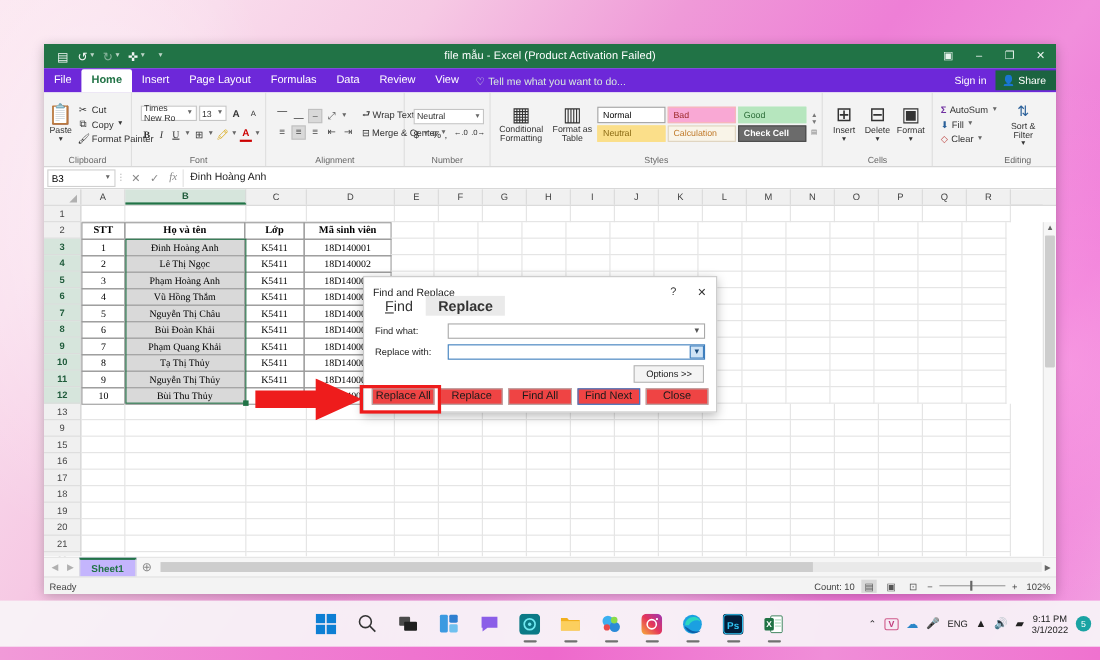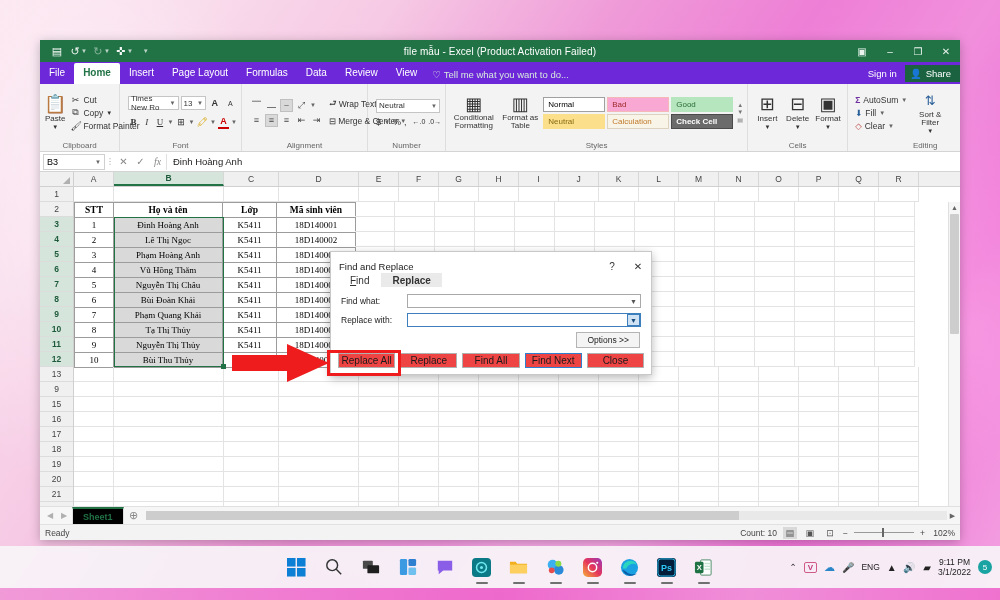--- a/index.html
+++ b/index.html
@@ -118,21 +118,21 @@
   .sel-range:after{ content:""; position:absolute; right:-3px; bottom:-3px; width:5px; height:5px; background:#217346;}
 
   
   .vscroll{ position:absolute; right:0; top:15px; bottom:0; width:12px; background:#f6f6f6; border-left:1px solid #e0e0e0; display:flex; flex-direction:column; align-items:center;}
   .vthumb{ width:9px; background:#cdcdcd; border-radius:1px; margin-top:1px;}
   .sb-arrow{ font-size:7px; color:#666; height:11px; display:flex; align-items:center; justify-content:center;}
 
   
   .sheetbar{ height:18px; background:#f6f6f6; border-top:1px solid #e0e0e0; display:flex; align-items:center; padding-left:4px; gap:2px;}
   .nav-a{ font-size:8px; color:#b0b0b0; width:12px; text-align:center;}
-  .sheet-tab{ font-size:9px; font-weight:700; color:#217346; padding:2px 10px 1px; background:#000000; border-top:2px solid #217346; border-left:1px solid #e0e0e0; border-right:1px solid #e0e0e0; line-height:13px;}
+  .sheet-tab{ font-size:9px; font-weight:700; color:#217346; padding:2px 10px 1px; background:#c4b5fd; border-top:2px solid #217346; border-left:1px solid #e0e0e0; border-right:1px solid #e0e0e0; line-height:13px;}
   .add-sheet{ width:16px; text-align:center; font-size:11px; color:#888;}
   .hbar{ flex:1; display:flex; align-items:center; padding:0 2px;}
   .htrack{ flex:1; height:9px; background:#e9e9e9; position:relative;}
   .hthumb{ position:absolute; left:0; top:0; height:9px; width:74%; background:#cdcdcd;}
   .h-arrow{ font-size:7px; color:#666; width:11px; text-align:center;}
 
   
   .statusbar{ height:16px; background:#f3f3f3; border-top:1px solid #e0e0e0; display:flex; align-items:center; font-size:8.5px; color:#444; padding:0 5px;}
   .st-right{ margin-left:auto; display:flex; align-items:center; gap:6px;}
   .viewbtn{ width:14px; height:12px; display:flex; align-items:center; justify-content:center; font-size:9px; color:#555;}
@@ -143,21 +143,21 @@
   
   .dialog{
     position:absolute; left:330px; top:251px; width:322px; height:124px;
     background:#fff; border:1px solid #c8c8c8; box-shadow:0 3px 9px rgba(0,0,0,.28);
     display:flex; flex-direction:column; font-size:9px; color:#222;
   }
   .dlg-title{ height:20px; display:flex; align-items:flex-end; padding-left:8px; font-size:9.5px; color:#1a1a1a;}
   .dlg-title .ctrls{ margin-left:auto; display:flex;}
   .dlg-title .ctrls span{ width:26px; text-align:center; font-size:10px; color:#333;}
   .dlg-tabs{ display:flex; padding-left:8px; gap:1px; height:15px; align-items:flex-end;}
-  .dtab{ font-size:10px; padding:2px 11px 1px; color:#333;}
+  .dtab{ font-size:13px; padding:2px 11px 1px; color:#333;}
   .dtab.active{ background:#eaeaea; font-weight:600;}
   .dlg-body{ flex:1; padding:7px 10px 0; }
   .frow{ display:flex; align-items:center; margin-bottom:5px; gap:4px;}
   .flabel{ width:62px; font-size:8.5px; color:#222;}
   .finput{ flex:1; height:14px; border:1px solid #a9a9a9; background:#fff; display:flex; align-items:center;}
   .fcombo{ width:13px; height:12px; display:flex; align-items:center; justify-content:center; font-size:7px; color:#555; margin-left:auto;}
   .fcombo.blue{ background:#cfe3f5; border:1px solid #3d7ebd; color:#1a4a7a;}
   .opt-row{ display:flex; justify-content:flex-end; padding-right:1px; margin-top:1px;}
   .opt-btn{ font-size:8.5px; border:1px solid #b4b4b4; background:#f4f4f4; padding:2px 10px; color:#222;}
   .dlg-footer{ display:flex; align-items:center; gap:5px; padding:5px 7px 6px; }

